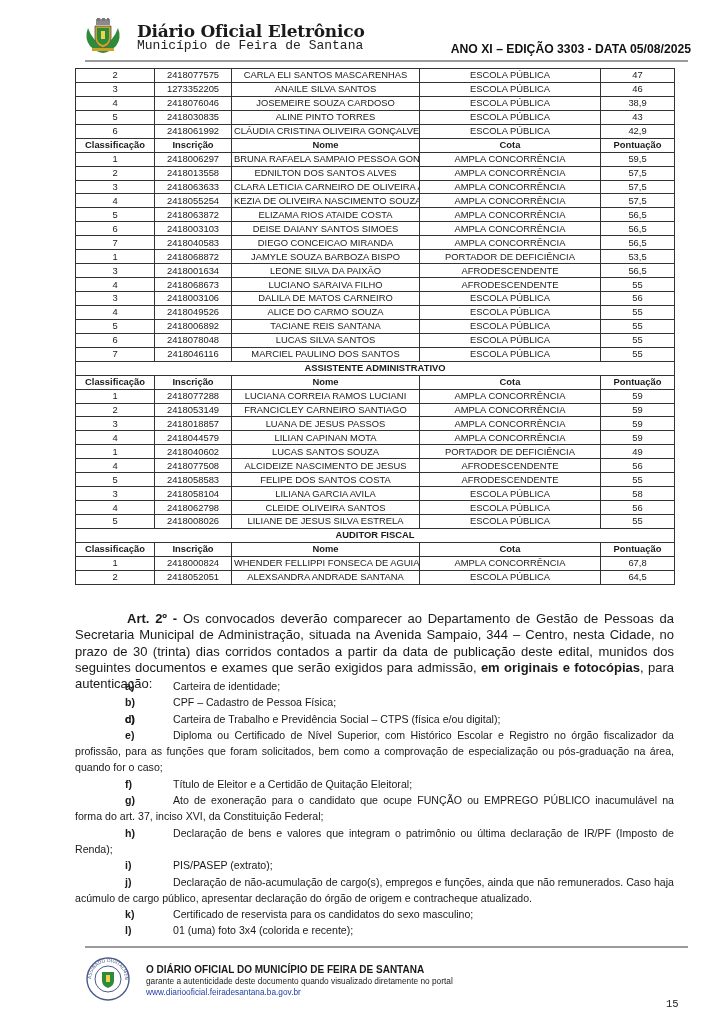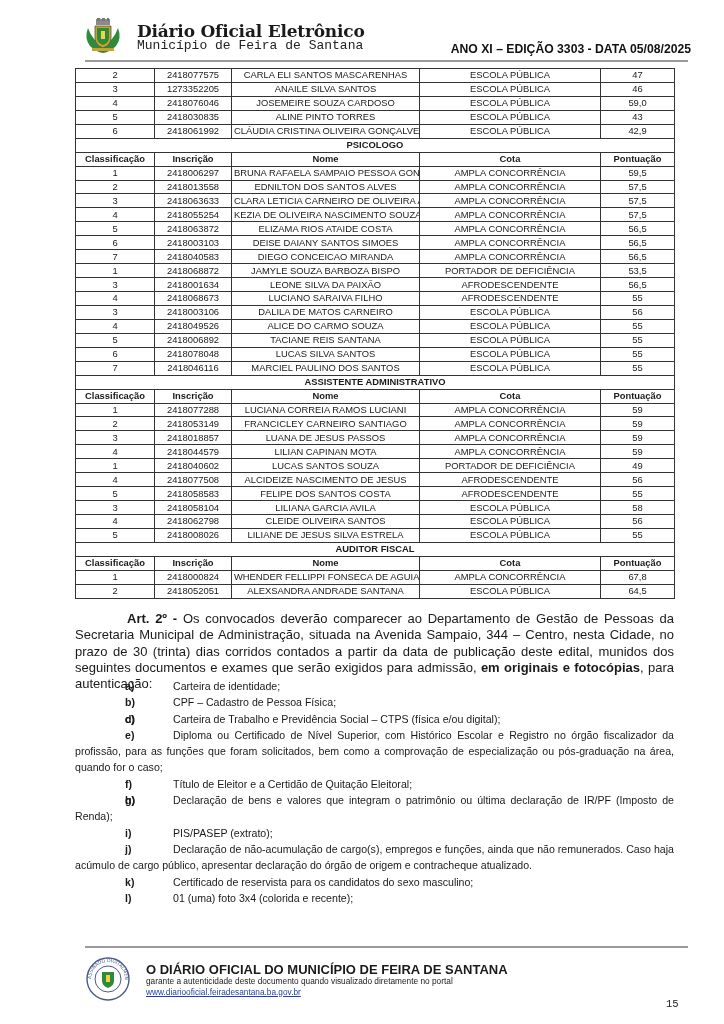--- a/index.html
+++ b/index.html
@@ -30,22 +30,22 @@
   .items { position: absolute; left: 75px; top: 678px; width: 599px; font-family: "Liberation Sans", sans-serif; font-size: 10.6px; line-height: 16.3px; color: #1a1a1a; }
   .item { text-align: justify; padding-left: 50px; position: relative; }
   .item .lbl { position: absolute; left: 50px; font-weight: bold; }
   .item.wrap { padding-left: 0; text-indent: 98px; }
   .item.wrap .lbl { position: absolute; left: 50px; text-indent: 0; }
 
   
   .footer-rule { position: absolute; left: 85px; right: 36px; top: 946px; height: 2px; background: #9a9a9a; }
   .seal { position: absolute; left: 85px; top: 956px; width: 46px; height: 46px; }
   .footer-text { position: absolute; left: 146px; top: 965px; font-family: "Liberation Sans", sans-serif; font-size: 8.3px; line-height: 10.8px; color: #1a1a1a; }
-  .footer-title { font-weight: bold; font-size: 13px; }
-  .footer-link { color: #1f3fa8; text-decoration: underline; }
+  .footer-title { font-weight: bold; font-size: 10px; }
+  .footer-link { color: #1f3fa8; }
   .page-num { position: absolute; left: 666px; top: 998px; font-family: Liberation Mono, monospace; font-size: 10.5px; color: #222; }
 </style>
 </head>
 <body>
 
 <div class="header">
   <svg class="crest" viewBox="0 0 38 36">
     <rect x="12" y="1" width="14" height="6" fill="#8a8a8a"></rect>
     <rect x="13" y="0" width="3" height="3" fill="#777"></rect>
       <rect x="18" y="0" width="3" height="3" fill="#777"></rect>
@@ -86,38 +86,35 @@
           <td>1273352205</td>
           <td>ANAILE SILVA SANTOS</td>
           <td>ESCOLA PÚBLICA</td>
           <td>46</td>
         </tr>
         <tr>
           <td>4</td>
           <td>2418076046</td>
           <td>JOSEMEIRE SOUZA CARDOSO</td>
           <td>ESCOLA PÚBLICA</td>
-          <td>59,0</td>
+          <td>38,9</td>
         </tr>
         <tr>
           <td>5</td>
           <td>2418030835</td>
           <td>ALINE PINTO TORRES</td>
           <td>ESCOLA PÚBLICA</td>
           <td>43</td>
         </tr>
         <tr>
           <td>6</td>
           <td>2418061992</td>
           <td>CLÁUDIA CRISTINA OLIVEIRA GONÇALVES</td>
           <td>ESCOLA PÚBLICA</td>
           <td>42,9</td>
-        </tr>
-        <tr>
-          <td colspan="5" class="section">PSICOLOGO</td>
         </tr>
         <tr>
           <th>Classificação</th>
           <th>Inscrição</th>
           <th>Nome</th>
           <th>Cota</th>
           <th>Pontuação</th>
         </tr>
         <tr>
           <td>1</td>
@@ -336,21 +333,21 @@
   <p><b>Art. 2º -</b><span> Os convocados deverão comparecer ao Departamento de Gestão de Pessoas da Secretaria Municipal de Administração, situada na Avenida Sampaio, 344 – Centro, nesta Cidade, no prazo de 30 (trinta) dias corridos contados a partir da data de publicação deste edital, munidos dos seguintes documentos e exames que serão exigidos para admissão, </span><b>em originais e fotocópias</b><span>, para autenticação:</span></p>
 </div>
 
 <div class="items" id="items-list">
     <div class="item wrap"><span class="lbl">a)</span><span>Carteira de identidade;</span></div>
     <div class="item wrap"><span class="lbl">b)</span><span>CPF – Cadastro de Pessoa Física;</span></div>
     <div class="item wrap"><span class="lbl">c)</span></div>
     <div class="item wrap"><span class="lbl">d)</span><span>Carteira de Trabalho e Previdência Social – CTPS (física e/ou digital);</span></div>
     <div class="item wrap"><span class="lbl">e)</span><span>Diploma ou Certificado de Nível Superior, com Histórico Escolar e Registro no órgão fiscalizador da profissão, para as funções que foram solicitados, bem como a comprovação de especialização ou pós-graduação na área, quando for o caso;</span></div>
     <div class="item wrap"><span class="lbl">f)</span><span>Título de Eleitor e a Certidão de Quitação Eleitoral;</span></div>
-    <div class="item wrap"><span class="lbl">g)</span></div>
+    <div class="item wrap"><span class="lbl">g)</span><span>Ato de exoneração para o candidato que ocupe FUNÇÃO ou EMPREGO PÚBLICO inacumulável na forma do art. 37, inciso XVI, da Constituição Federal;</span></div>
     <div class="item wrap"><span class="lbl">h)</span><span>Declaração de bens e valores que integram o patrimônio ou última declaração de IR/PF (Imposto de Renda);</span></div>
     <div class="item wrap"><span class="lbl">i)</span><span>PIS/PASEP (extrato);</span></div>
     <div class="item wrap"><span class="lbl">j)</span><span>Declaração de não-acumulação de cargo(s), empregos e funções, ainda que não remunerados. Caso haja acúmulo de cargo público, apresentar declaração do órgão de origem e contracheque atualizado.</span></div>
     <div class="item wrap"><span class="lbl">k)</span><span>Certificado de reservista para os candidatos do sexo masculino;</span></div>
     <div class="item wrap"><span class="lbl">l)</span><span>01 (uma) foto 3x4 (colorida e recente);</span></div>
   </div>
 
 <div class="footer-rule"></div>
 <svg class="seal" viewBox="0 0 46 46">
   <circle cx="23" cy="23" r="21" fill="#fff" stroke="#4a5a8a" stroke-width="1.4"></circle>

